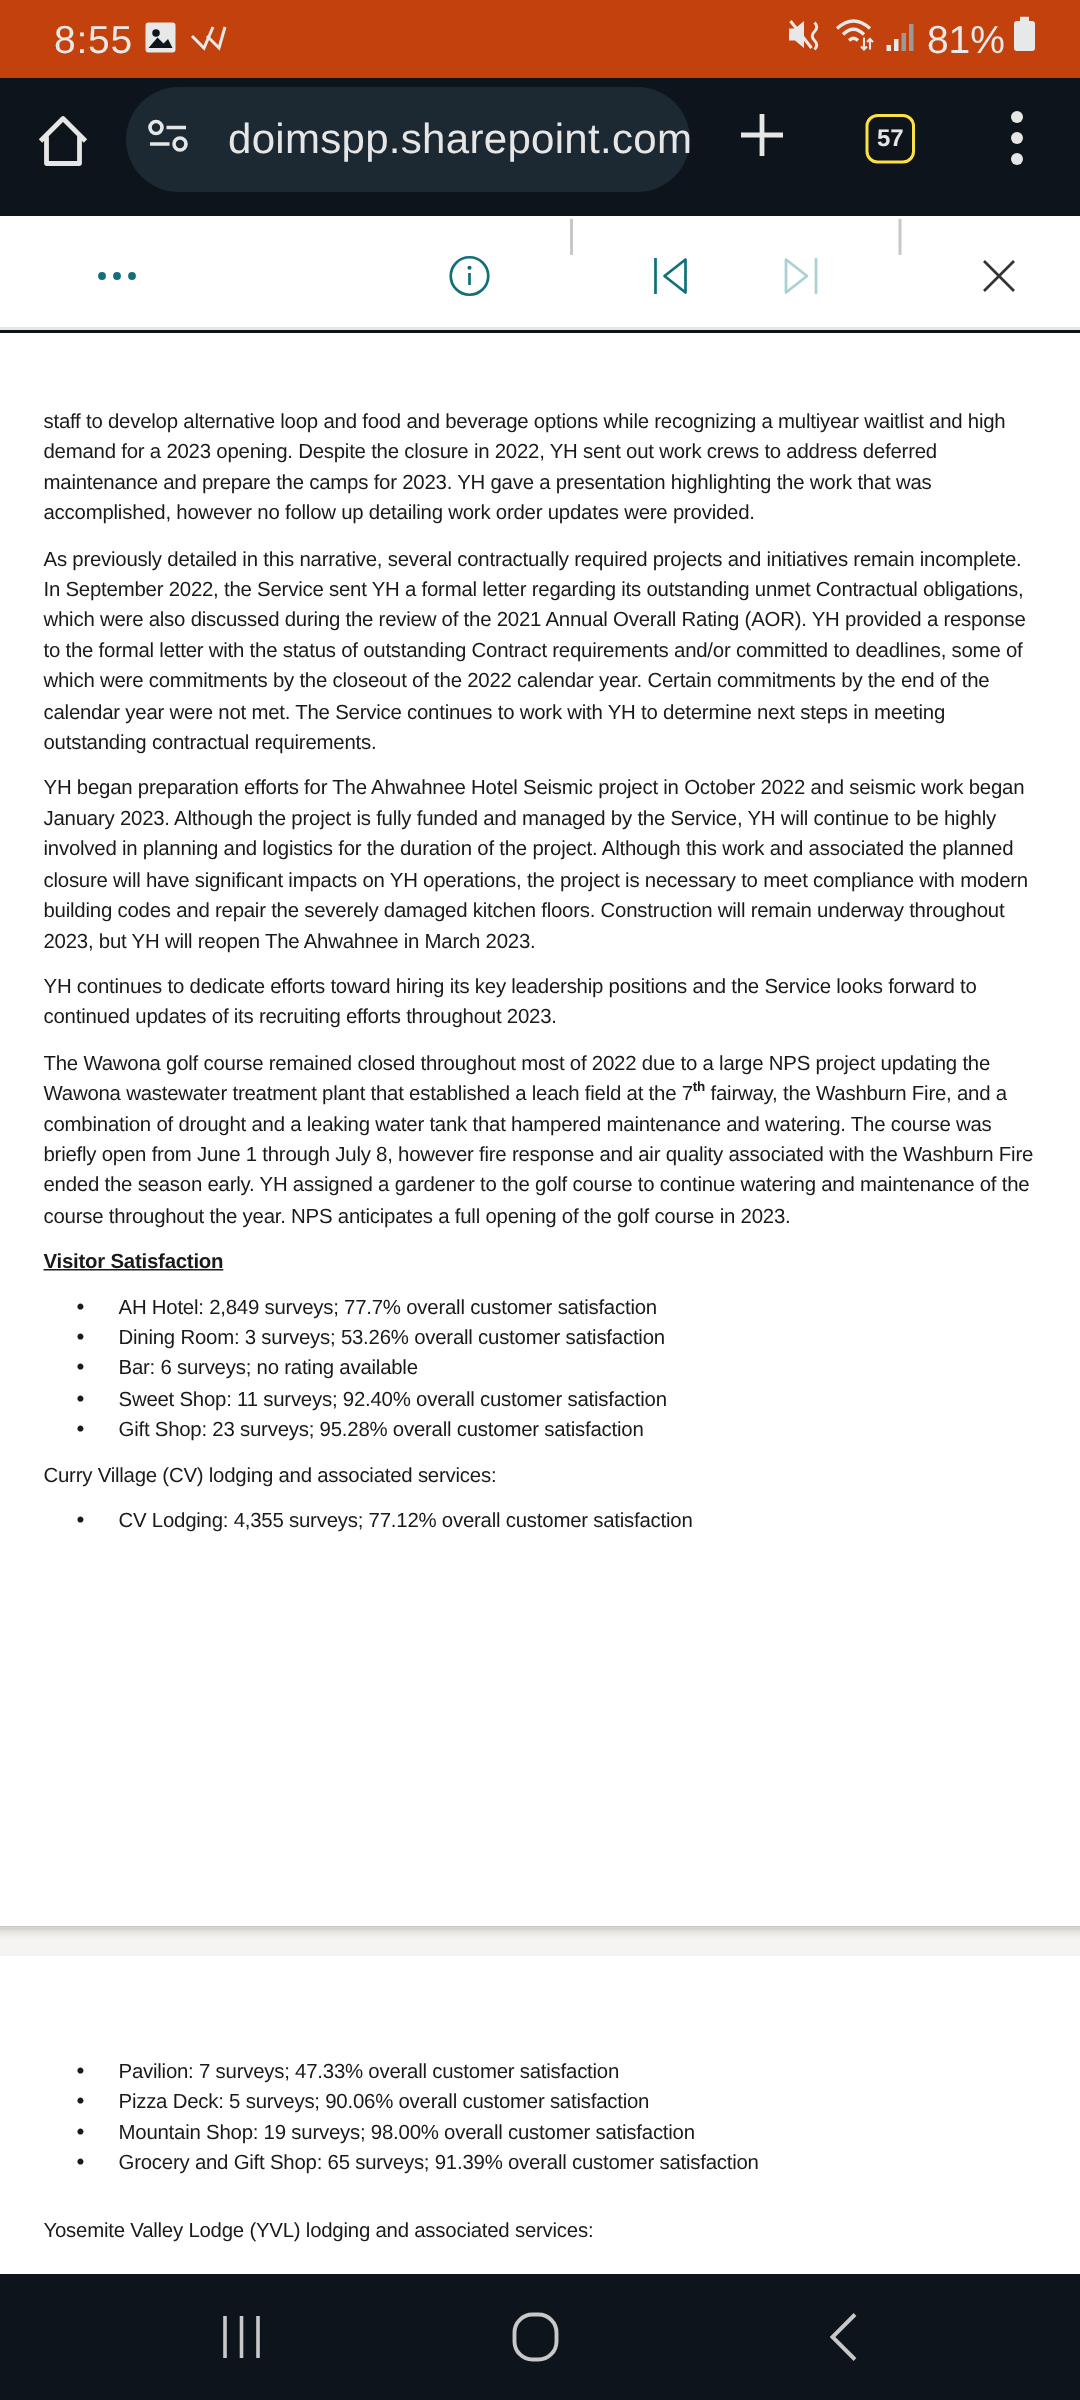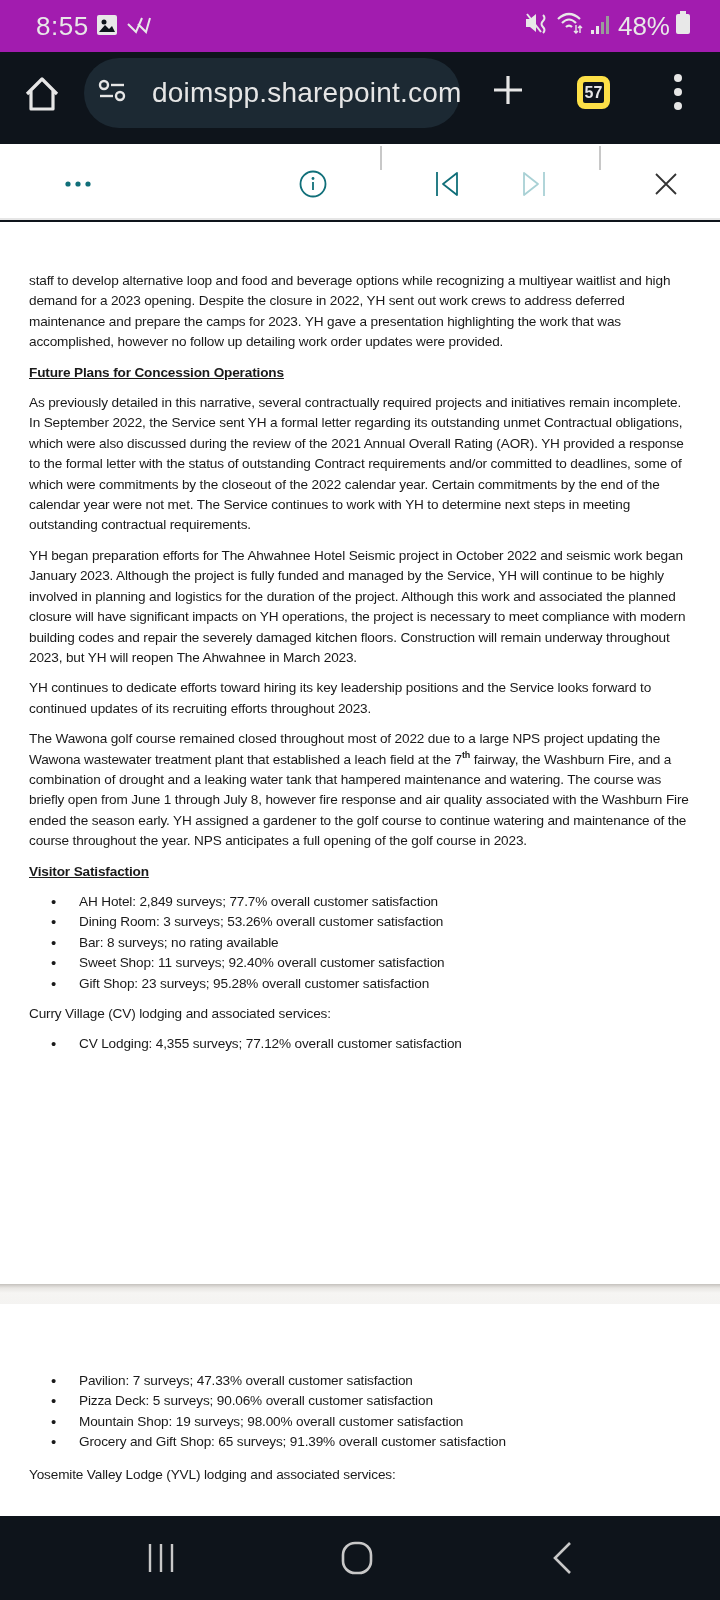--- a/index.html
+++ b/index.html
@@ -1,31 +1,31 @@
 <!DOCTYPE html>
 <html><head>
 <meta charset="utf-8">
 <style>
   * { box-sizing: border-box; margin: 0; padding: 0; }
   html, body { width: 720px; height: 1600px; overflow: hidden; background: #0e141b; }
   body { position: relative; font-family: "Liberation Sans", sans-serif; }
 
   
-  .status-bar { position: absolute; top: 0; left: 0; width: 720px; height: 52px; background: #a21caf; color: #e8e8e8; }
+  .status-bar { position: absolute; top: 0; left: 0; width: 720px; height: 52px; background: #c2410c; color: #e8e8e8; }
   .status-time { position: absolute; left: 36px; top: 11px; font-size: 26px; letter-spacing: 0.5px; }
   .status-left-icons { position: absolute; left: 96px; top: 14px; display: flex; gap: 8px; align-items: center; }
   .status-right { position: absolute; right: 30px; top: 11px; display: flex; align-items: center; gap: 6px; font-size: 26px; }
 
   
   .browser-bar { position: absolute; top: 52px; left: 0; width: 720px; height: 92px; background: #0e141b; }
   .home-btn { position: absolute; left: 22px; top: 22px; width: 40px; height: 40px; }
   .url-pill { position: absolute; left: 84px; top: 6px; width: 376px; height: 70px; border-radius: 35px; background: #1c2933; display: flex; align-items: center; padding-left: 14px; gap: 16px; }
   .url-text { color: #e6e6e6; font-size: 28px; margin-left: 10px; letter-spacing: 0.2px; }
   .plus-btn { position: absolute; left: 488px; top: 18px; width: 40px; height: 40px; }
-  .tabs-btn { position: absolute; left: 577px; top: 24px; width: 33px; height: 33px; border: 6px solid #fde047; border-radius: 8px; color: #e6e6e6; font-size: 16px; font-weight: bold; display: flex; align-items: center; justify-content: center; }
+  .tabs-btn { position: absolute; left: 577px; top: 24px; width: 33px; height: 33px; border: 2px solid #fde047; border-radius: 8px; color: #e6e6e6; font-size: 16px; font-weight: bold; display: flex; align-items: center; justify-content: center; }
   .menu-btn { position: absolute; left: 668px; top: 18px; width: 20px; height: 44px; }
 
   
   .viewer-toolbar { position: absolute; top: 144px; left: 0; width: 720px; height: 76px; background: #ffffff; border-bottom: 2px solid #e6e6e6; }
   .tb-sep { position: absolute; top: 2px; width: 2px; height: 24px; background: #c8c8c8; }
   .tb-btn { position: absolute; top: 20px; width: 40px; height: 40px; display: flex; align-items: center; justify-content: center; }
 
   
   .doc-area { position: absolute; top: 222px; left: 0; width: 720px; height: 1294px; background: #ffffff; overflow: hidden; }
   .page { position: absolute; left: 0; width: 720px; background: #ffffff; }
@@ -81,21 +81,21 @@
         </svg>
     </span>
     <span>
       <svg width="22" height="22" viewBox="0 0 22 22">
           <rect x="1" y="17" width="3" height="4" fill="#e8e8e8"></rect>
           <rect x="6" y="13" width="3" height="8" fill="#e8e8e8"></rect>
           <rect x="11" y="9" width="3" height="12" fill="#9a9a9a"></rect>
           <rect x="16" y="3" width="3" height="18" fill="#9a9a9a"></rect>
         </svg>
     </span>
-    <span>48%</span>
+    <span>81%</span>
     <span>
       <svg width="14" height="24" viewBox="0 0 14 24">
           <rect x="4" y="0" width="6" height="3" fill="#e8e8e8"></rect>
           <rect x="0" y="3" width="14" height="20" rx="2" fill="#e8e8e8"></rect>
         </svg>
     </span>
   </div>
 </div>
 
 <div class="browser-bar">
@@ -163,43 +163,42 @@
     <svg width="26" height="26" viewBox="0 0 26 26">
         <path d="M3 3 L23 23 M23 3 L3 23" stroke="#333333" stroke-width="1.8"></path>
       </svg>
   </span>
 </div>
 
 <div class="doc-area">
   <div class="page page1">
     <div class="doc-text" style="top:49px;">
       <p>staff to develop alternative loop and food and beverage options while recognizing a multiyear waitlist and high demand for a 2023 opening. Despite the closure in 2022, YH sent out work crews to address deferred maintenance and prepare the camps for 2023.  YH gave a presentation highlighting the work that was accomplished, however no follow up detailing work order updates were provided.</p>
-      <p class="heading">Future Plans for Concession Operations</p>
       <p>As previously detailed in this narrative, several contractually required projects and initiatives remain incomplete. In September 2022, the Service sent YH a formal letter regarding its outstanding unmet Contractual obligations, which were also discussed during the review of the 2021 Annual Overall Rating (AOR). YH provided a response to the formal letter with the status of outstanding Contract requirements and/or committed to deadlines, some of which were commitments by the closeout of the 2022 calendar year. Certain commitments by the end of the calendar year were not met. The Service continues to work with YH to determine next steps in meeting outstanding contractual requirements.</p>
       <p>YH began preparation efforts for The Ahwahnee Hotel Seismic project in October 2022 and seismic work began January 2023. Although the project is fully funded and managed by the Service, YH will continue to be highly involved in planning and logistics for the duration of the project. Although this work and associated the planned closure will have significant impacts on YH operations, the project is necessary to meet compliance with modern building codes and repair the severely damaged kitchen floors. Construction will remain underway throughout 2023, but YH will reopen The Ahwahnee in March 2023.</p>
       <p>YH continues to dedicate efforts toward hiring its key leadership positions and the Service looks forward to continued updates of its recruiting efforts throughout 2023.</p>
       <p><span>The Wawona golf course remained closed throughout most of 2022 due to a large NPS project updating the Wawona wastewater treatment plant that established a leach field at the 7</span><sup>th</sup><span> fairway, the Washburn Fire, and a combination of drought and a leaking water tank that hampered maintenance and watering. The course was briefly open from June 1 through July 8, however fire response and air quality associated with the Washburn Fire ended the season early. YH assigned a gardener to the golf course to continue watering and maintenance of the course throughout the year. NPS anticipates a full opening of the golf course in 2023.</span></p>
       <p class="heading">Visitor Satisfaction</p>
       <ul>
         <li>AH Hotel: 2,849 surveys; 77.7% overall customer satisfaction</li>
         <li>Dining Room: 3 surveys; 53.26% overall customer satisfaction</li>
-        <li>Bar: 8 surveys; no rating available</li>
+        <li>Bar: 6 surveys; no rating available</li>
         <li>Sweet Shop: 11 surveys; 92.40% overall customer satisfaction</li>
         <li>Gift Shop: 23 surveys; 95.28% overall customer satisfaction</li>
       </ul>
       <p>Curry Village (CV) lodging and associated services:</p>
       <ul>
         <li>CV Lodging: 4,355 surveys; 77.12% overall customer satisfaction</li>
       </ul>
     </div>
   </div>
   <div class="page-gap"></div>
   <div class="page page2">
     <div class="doc-text" style="top:65px;">
-      <ul style="margin-bottom:12px;">
+      <ul style="margin-bottom:24px;">
         <li>Pavilion: 7 surveys; 47.33% overall customer satisfaction</li>
         <li>Pizza Deck: 5 surveys; 90.06% overall customer satisfaction</li>
         <li>Mountain Shop: 19 surveys; 98.00% overall customer satisfaction</li>
         <li>Grocery and Gift Shop: 65 surveys; 91.39% overall customer satisfaction</li>
       </ul>
       <p>Yosemite Valley Lodge (YVL) lodging and associated services:</p>
     </div>
   </div>
 </div>
 

